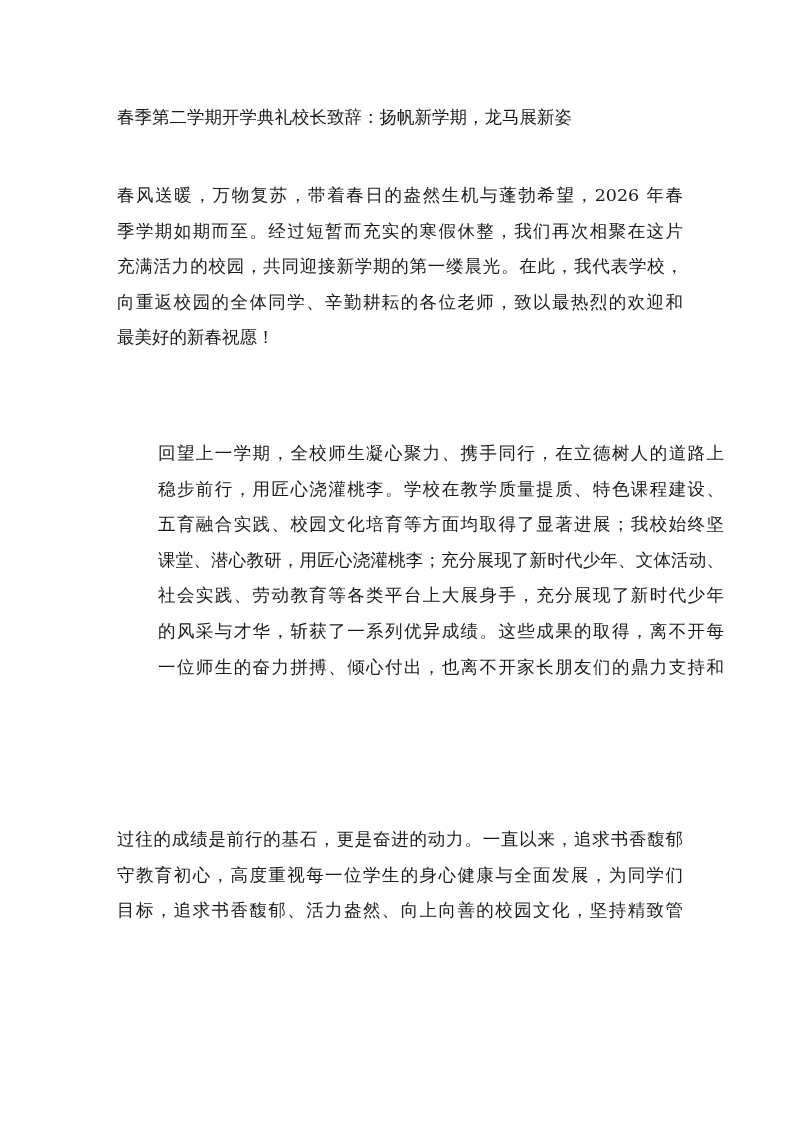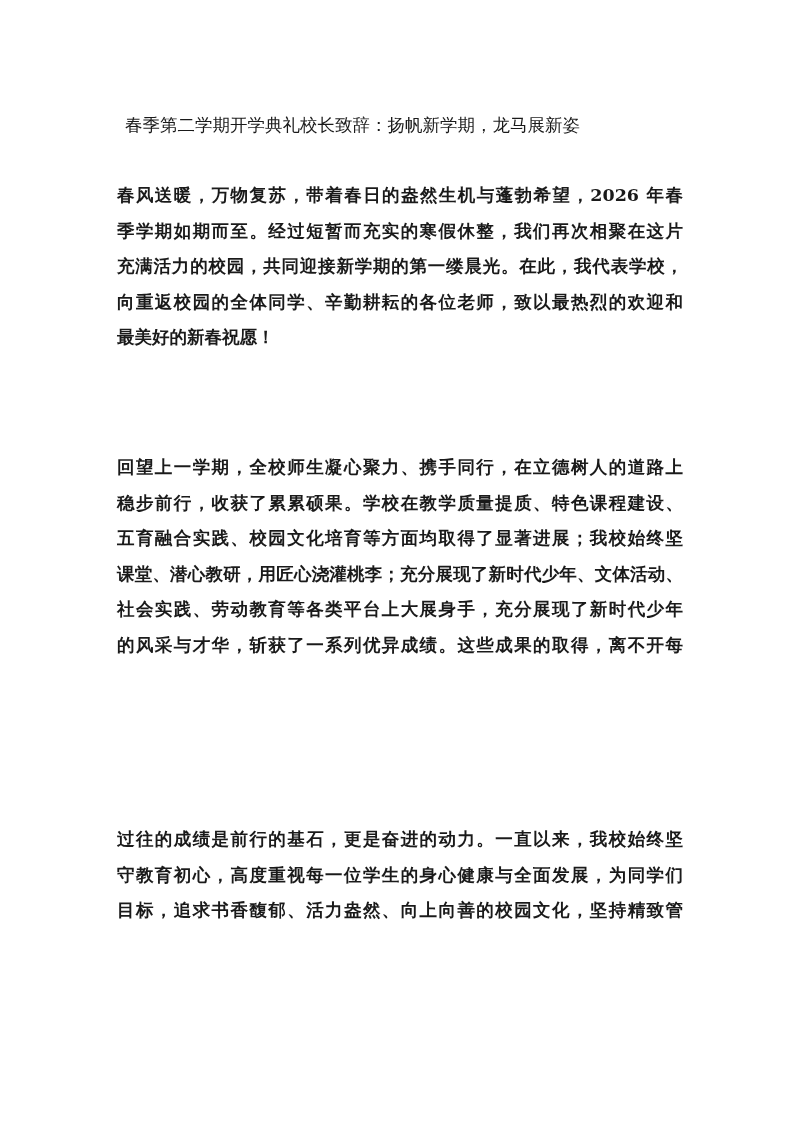--- a/index.html
+++ b/index.html
@@ -22,66 +22,66 @@
       width: 566px;
     }
     .title {
       position: absolute;
       top: 104px;
       left: 0;
       width: 566px;
       font-size: 17.5px;
       line-height: 26px;
       white-space: nowrap;
-      margin: 8px;
+      margin: 0;
       font-weight: normal;
     }
     .para {
       position: absolute;
       left: 0;
       width: 566px;
       margin: 0;
       font-size: 17.5px;
       line-height: 35.6px;
     }
     .line {
       display: block;
       white-space: nowrap;
       text-align: justify;
       text-align-last: justify;
       height: 35.6px;
-      font-weight: bold;
     }
     .line.last {
       text-align-last: left;
     }
   </style>
 </head>
 <body>
 
 <div class="page">
 
   <h1 class="title">春季第二学期开学典礼校长致辞：扬帆新学期，龙马展新姿</h1>
 
   <p class="para" style="top:178px;">
     <span class="line">春风送暖，万物复苏，带着春日的盎然生机与蓬勃希望，2026 年春</span>
     <span class="line">季学期如期而至。经过短暂而充实的寒假休整，我们再次相聚在这片</span>
     <span class="line">充满活力的校园，共同迎接新学期的第一缕晨光。在此，我代表学校，</span>
     <span class="line">向重返校园的全体同学、辛勤耕耘的各位老师，致以最热烈的欢迎和</span>
     <span class="line last">最美好的新春祝愿！</span>
   </p>
 
-  <p class="para" style="top:450px;">
+  <p class="para" style="top:436px;margin-left:41px;">
     <span class="line">回望上一学期，全校师生凝心聚力、携手同行，在立德树人的道路上</span>
-    <span class="line">稳步前行，收获了累累硕果。学校在教学质量提质、特色课程建设、</span>
+    <span class="line">稳步前行，用匠心浇灌桃李。学校在教学质量提质、特色课程建设、</span>
     <span class="line">五育融合实践、校园文化培育等方面均取得了显著进展；我校始终坚</span>
     <span class="line">课堂、潜心教研，用匠心浇灌桃李；充分展现了新时代少年、文体活动、</span>
     <span class="line">社会实践、劳动教育等各类平台上大展身手，充分展现了新时代少年</span>
     <span class="line">的风采与才华，斩获了一系列优异成绩。这些成果的取得，离不开每</span>
+    <span class="line">一位师生的奋力拼搏、倾心付出，也离不开家长朋友们的鼎力支持和</span>
   </p>
 
   <p class="para" style="top:822px;">
-    <span class="line">过往的成绩是前行的基石，更是奋进的动力。一直以来，我校始终坚</span>
+    <span class="line">过往的成绩是前行的基石，更是奋进的动力。一直以来，追求书香馥郁</span>
     <span class="line">守教育初心，高度重视每一位学生的身心健康与全面发展，为同学们</span>
     <span class="line">目标，追求书香馥郁、活力盎然、向上向善的校园文化，坚持精致管</span>
   </p>
 
 </div>
 
 </body></html>

